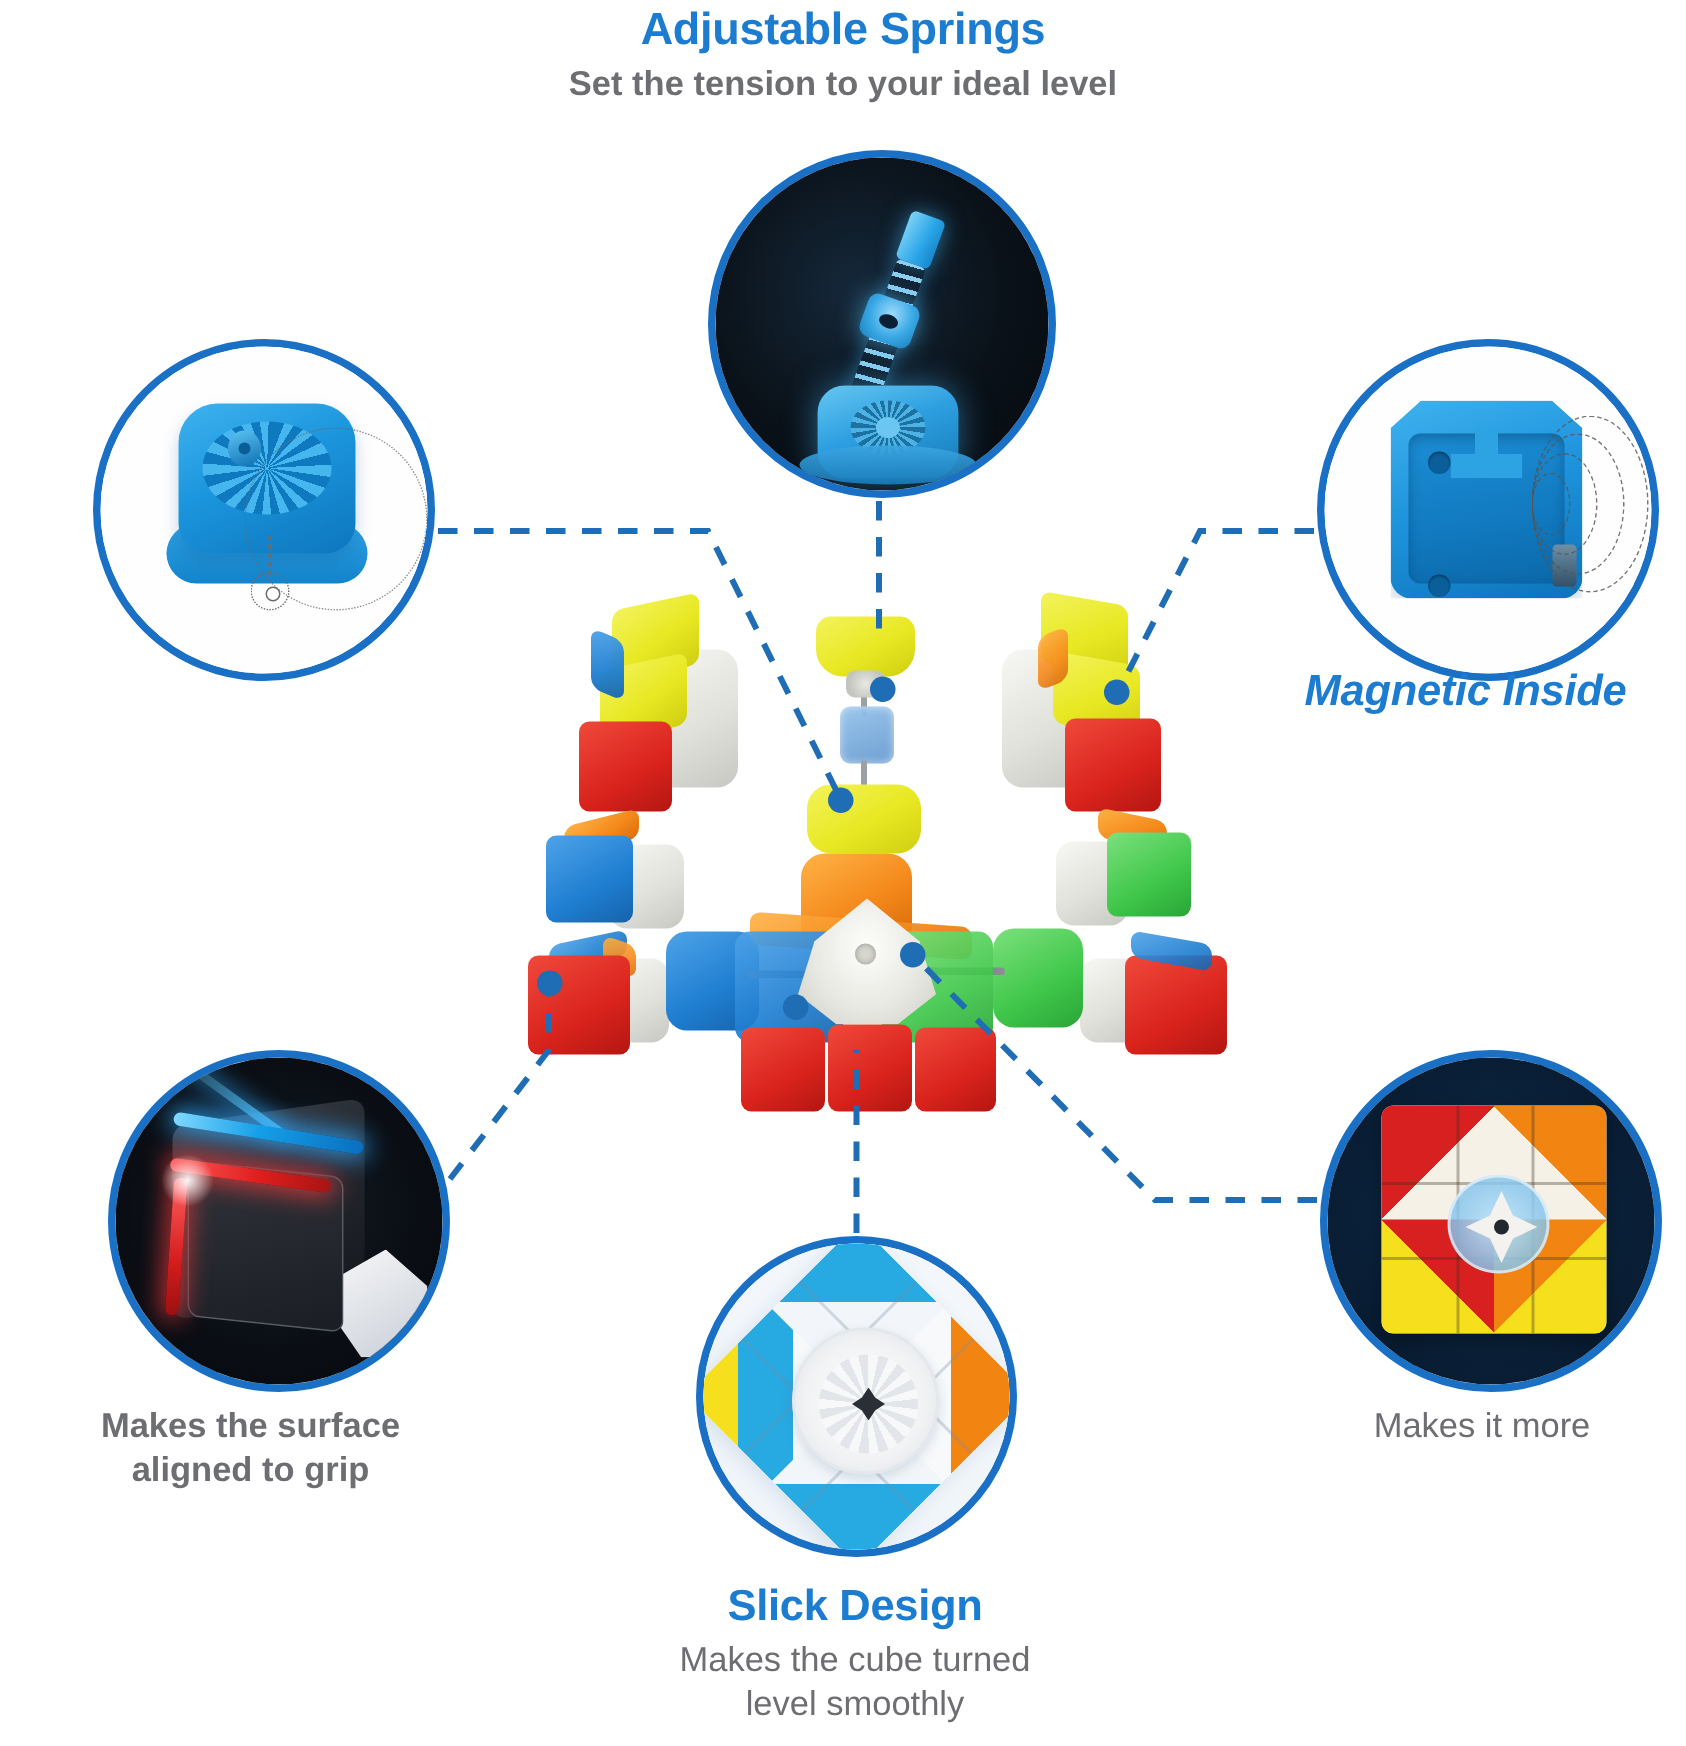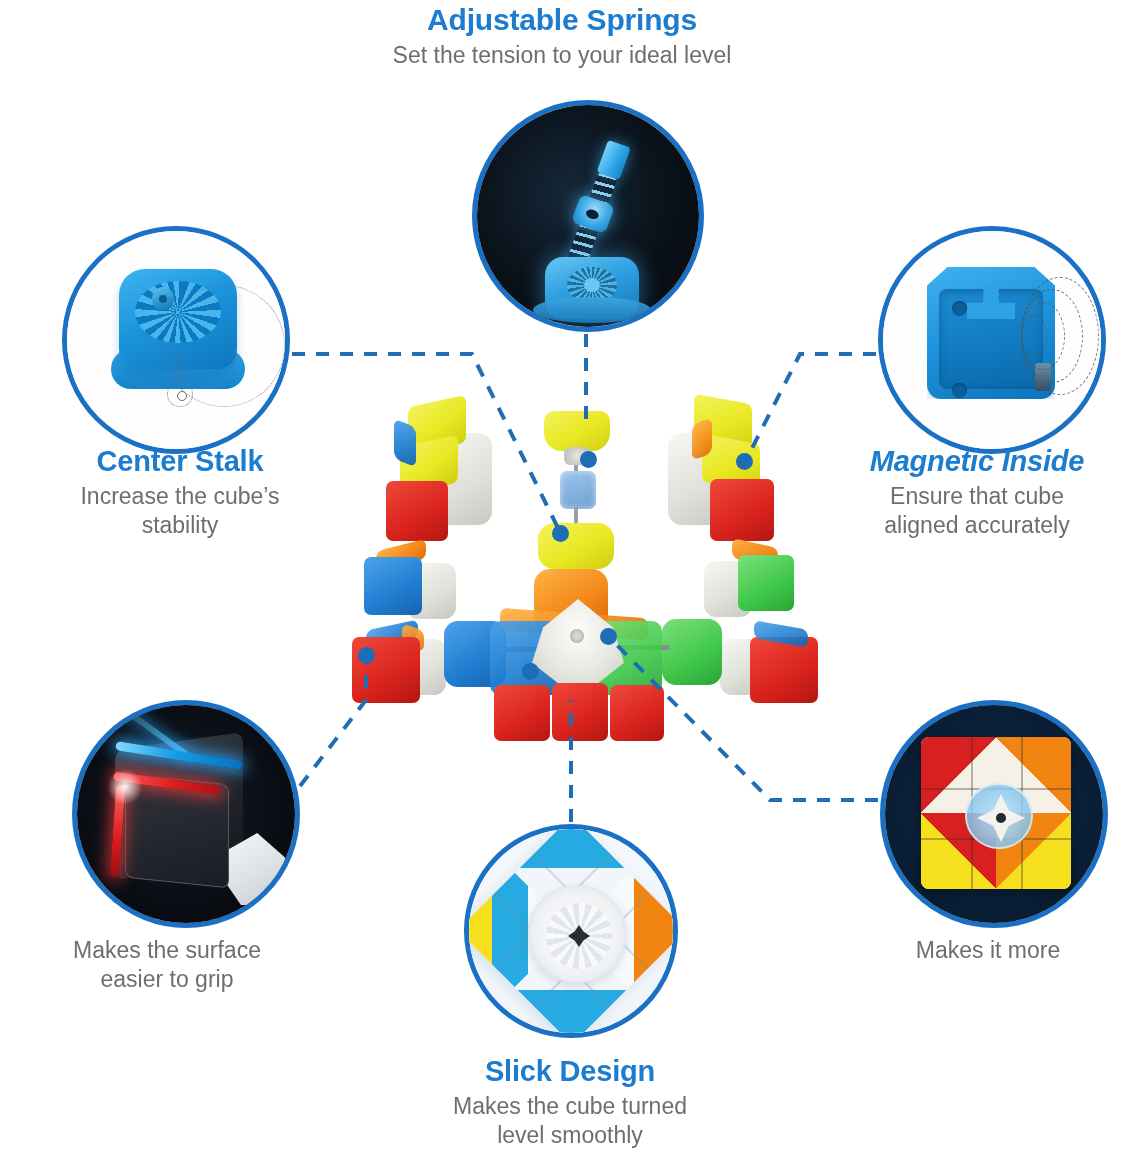--- a/index.html
+++ b/index.html
@@ -19,33 +19,33 @@
   .feature-sub{
     color:#6d6e71; line-height:1.26; font-weight:400;
   }
   .txt-center{ text-align:center; }
 
   .blk{ position:absolute; }
 
   
   #hd-springs{ left:0; top:4px; width:1124px; }
   #hd-springs .feature-title{ font-size:30px; }
-  #hd-springs .feature-sub{ font-size:23px; margin-top:5px; }
+  #hd-springs .feature-sub{ font-size:23px; margin-top:5px;font-weight:bold; }
 
   #hd-stalk{ left:18px; top:446px; width:324px; }
   #hd-stalk .feature-title{ font-size:29px; }
   #hd-stalk .feature-sub{ font-size:23px; margin-top:6px; }
 
   #hd-magnetic{ left:830px; top:446px; width:294px; }
   #hd-magnetic .feature-title{ font-size:29px;font-style:italic; }
   #hd-magnetic .feature-sub{ font-size:23px; margin-top:6px; }
 
   #hd-sculpted{ left:0px; top:930px; width:334px; }
   #hd-sculpted .feature-title{ font-size:29px; }
-  #hd-sculpted .feature-sub{ font-size:23px; margin-top:6px; }
+  #hd-sculpted .feature-sub{ font-size:23px; margin-top:6px;font-weight:bold; }
 
   #hd-multitrack{ left:852px; top:930px; width:272px; }
   #hd-multitrack .feature-title{ font-size:29px; }
   #hd-multitrack .feature-sub{ font-size:23px; margin-top:6px; }
 
   #hd-slick{ left:392px; top:1056px; width:356px; }
   #hd-slick .feature-title{ font-size:29px; }
   #hd-slick .feature-sub{ font-size:23px; margin-top:6px; }
 
   
@@ -552,40 +552,29 @@
       </div>
       <div class="sl-core"></div>
     </div>
   </div>
 
   <div class="blk txt-center" id="hd-springs">
     <div class="feature-title">Adjustable Springs</div>
     <div class="feature-sub">Set the tension to your ideal level</div>
   </div>
 
-  <div class="blk txt-center" id="hd-stalk">
-    <div class="feature-title">Center Stalk</div>
-    <div class="feature-sub">
-      <div>Increase the cube’s</div>
-      <div>stability</div>
-    </div>
-  </div>
 
   <div class="blk txt-center" id="hd-magnetic">
     <div class="feature-title">Magnetic Inside</div>
-    <div class="feature-sub">
-      <div>Ensure that cube</div>
-      <div>aligned accurately</div>
-    </div>
   </div>
 
   <div class="blk txt-center" id="hd-sculpted">
     <div class="feature-sub">
       <div>Makes the surface</div>
-      <div>easier to grip</div>
+      <div>aligned to grip</div>
     </div>
   </div>
 
   <div class="blk txt-center" id="hd-multitrack">
     <div class="feature-sub">
       <div>Makes it more</div>
     </div>
   </div>
 
   <div class="blk txt-center" id="hd-slick">

